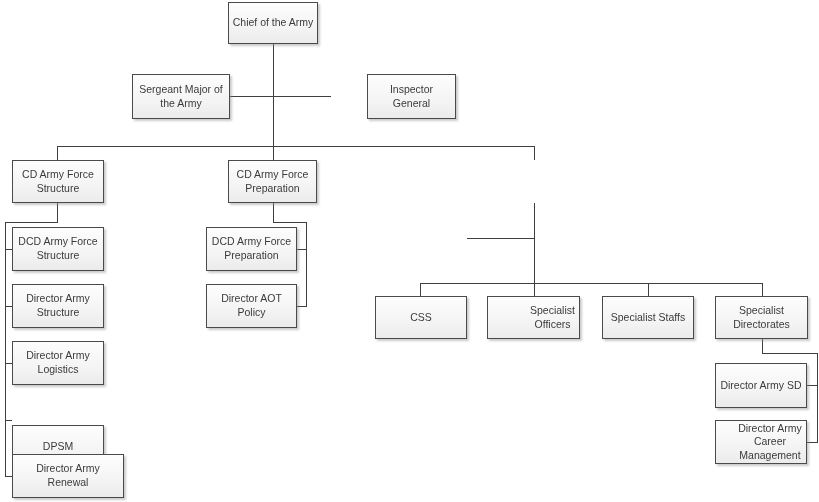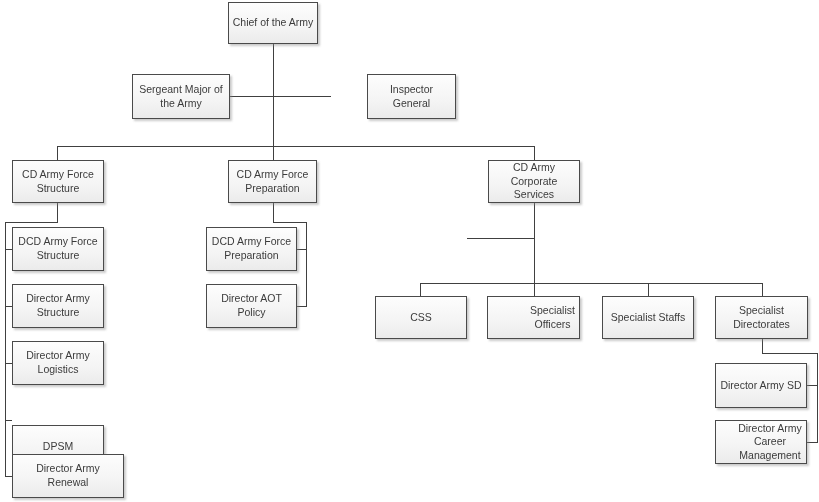--- a/index.html
+++ b/index.html
@@ -79,23 +79,20 @@
     </div>
   <div class="node" style="left:331px; top:74px;  width:89px; height:45px;margin-left:36px;">
       <span>Inspector General</span>
     </div>
   <div class="node" style="left:12px;  top:160px; width:92px; height:43px;">
       <span>CD Army Force Structure</span>
     </div>
   <div class="node" style="left:228px; top:160px; width:89px; height:43px;">
       <span>CD Army Force Preparation</span>
     </div>
-  <div class="node" style="left:488px; top:160px; width:92px; height:43px;">
-      <span>CD Army Corporate Services</span>
-    </div>
   <div class="node" style="left:12px;  top:227px; width:92px; height:44px;">
       <span>DCD Army Force Structure</span>
     </div>
   <div class="node" style="left:12px;  top:284px; width:92px; height:44px;">
       <span>Director Army Structure</span>
     </div>
   <div class="node" style="left:12px;  top:341px; width:92px; height:44px;">
       <span>Director Army Logistics</span>
     </div>
   <div class="node" style="left:12px;  top:398px; width:92px; height:44px;margin-top:27px;">

